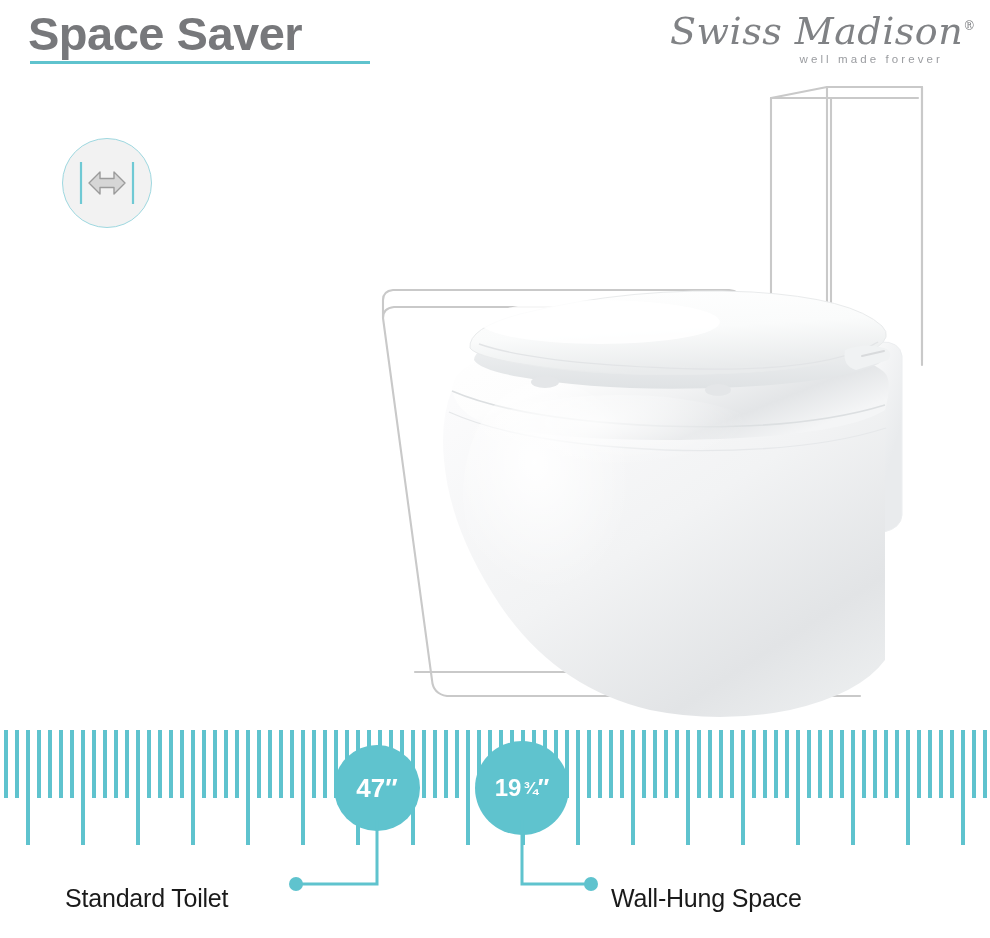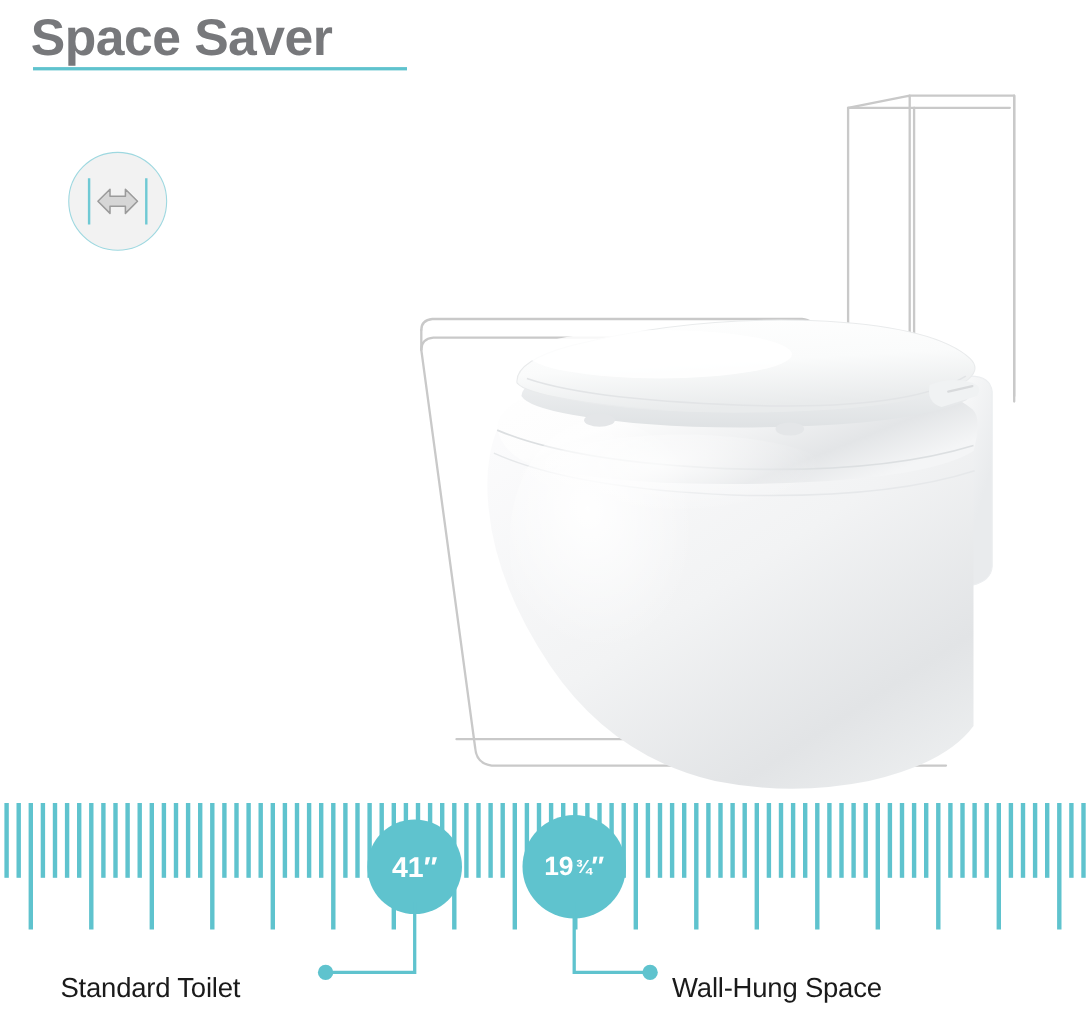--- a/index.html
+++ b/index.html
@@ -161,31 +161,37 @@
     width: 990px;
     height: 118px;
   }
   .caption {
     position: absolute;
     font-size: 25px;
     color: #1a1a1a;
     white-space: nowrap;
     letter-spacing: -0.2px;
   }
-  #caption-standard { left: 55px;  top: 884px; }
+  #caption-standard { left: 65px;  top: 884px; }
   #caption-wallhung { left: 611px; top: 884px; }
 </style>
 </head>
 <body>
 
 <div id="page">
 
   <div class="page-title">Space Saver</div>
   <div class="title-rule"></div>
 
+  <div class="logo">
+    <div class="logo-script">
+      <span>Swiss Madison</span><span class="logo-reg">®</span>
+    </div>
+    <div class="logo-tagline">well made forever</div>
+  </div>
 
   <div class="feature">
     <div class="feature-icon">
       <svg width="88" height="88" viewBox="0 0 88 88" style="display:block">
         <line x1="18" y1="23" x2="18" y2="65" stroke="#6fc9d4" stroke-width="2.2"></line>
         <line x1="70" y1="23" x2="70" y2="65" stroke="#6fc9d4" stroke-width="2.2"></line>
         <path d="M26 44 L37 33 L37 39.5 L51 39.5 L51 33 L62 44 L51 55 L51 48.5 L37 48.5 L37 55 Z" fill="#d6d6d6" stroke="#9b9b9b" stroke-width="1.4" stroke-linejoin="round"></path>
       </svg>
     </div>
   </div>
@@ -391,21 +397,21 @@
       <div class="tick short" style="left: 917px; background: rgb(95, 195, 206);"></div>
       <div class="tick short" style="left: 928px; background: rgb(95, 195, 206);"></div>
       <div class="tick short" style="left: 939px; background: rgb(95, 195, 206);"></div>
       <div class="tick short" style="left: 950px; background: rgb(95, 195, 206);"></div>
       <div class="tick long" style="left: 961px; background: rgb(95, 195, 206);"></div>
       <div class="tick short" style="left: 972px; background: rgb(95, 195, 206);"></div>
       <div class="tick short" style="left: 983px; background: rgb(95, 195, 206);"></div>
     </div>
 
   <div class="bubble" id="bubble-standard">
-    <span>41</span>
+    <span>47</span>
       <span>″</span>
   </div>
   <div class="bubble" id="bubble-wallhung">
     <span>19</span>
       <span class="frac">¾</span>
       <span>″</span>
   </div>
 
   <div class="leaders">
     <svg width="990" height="118" viewBox="0 0 990 118" style="display:block">

